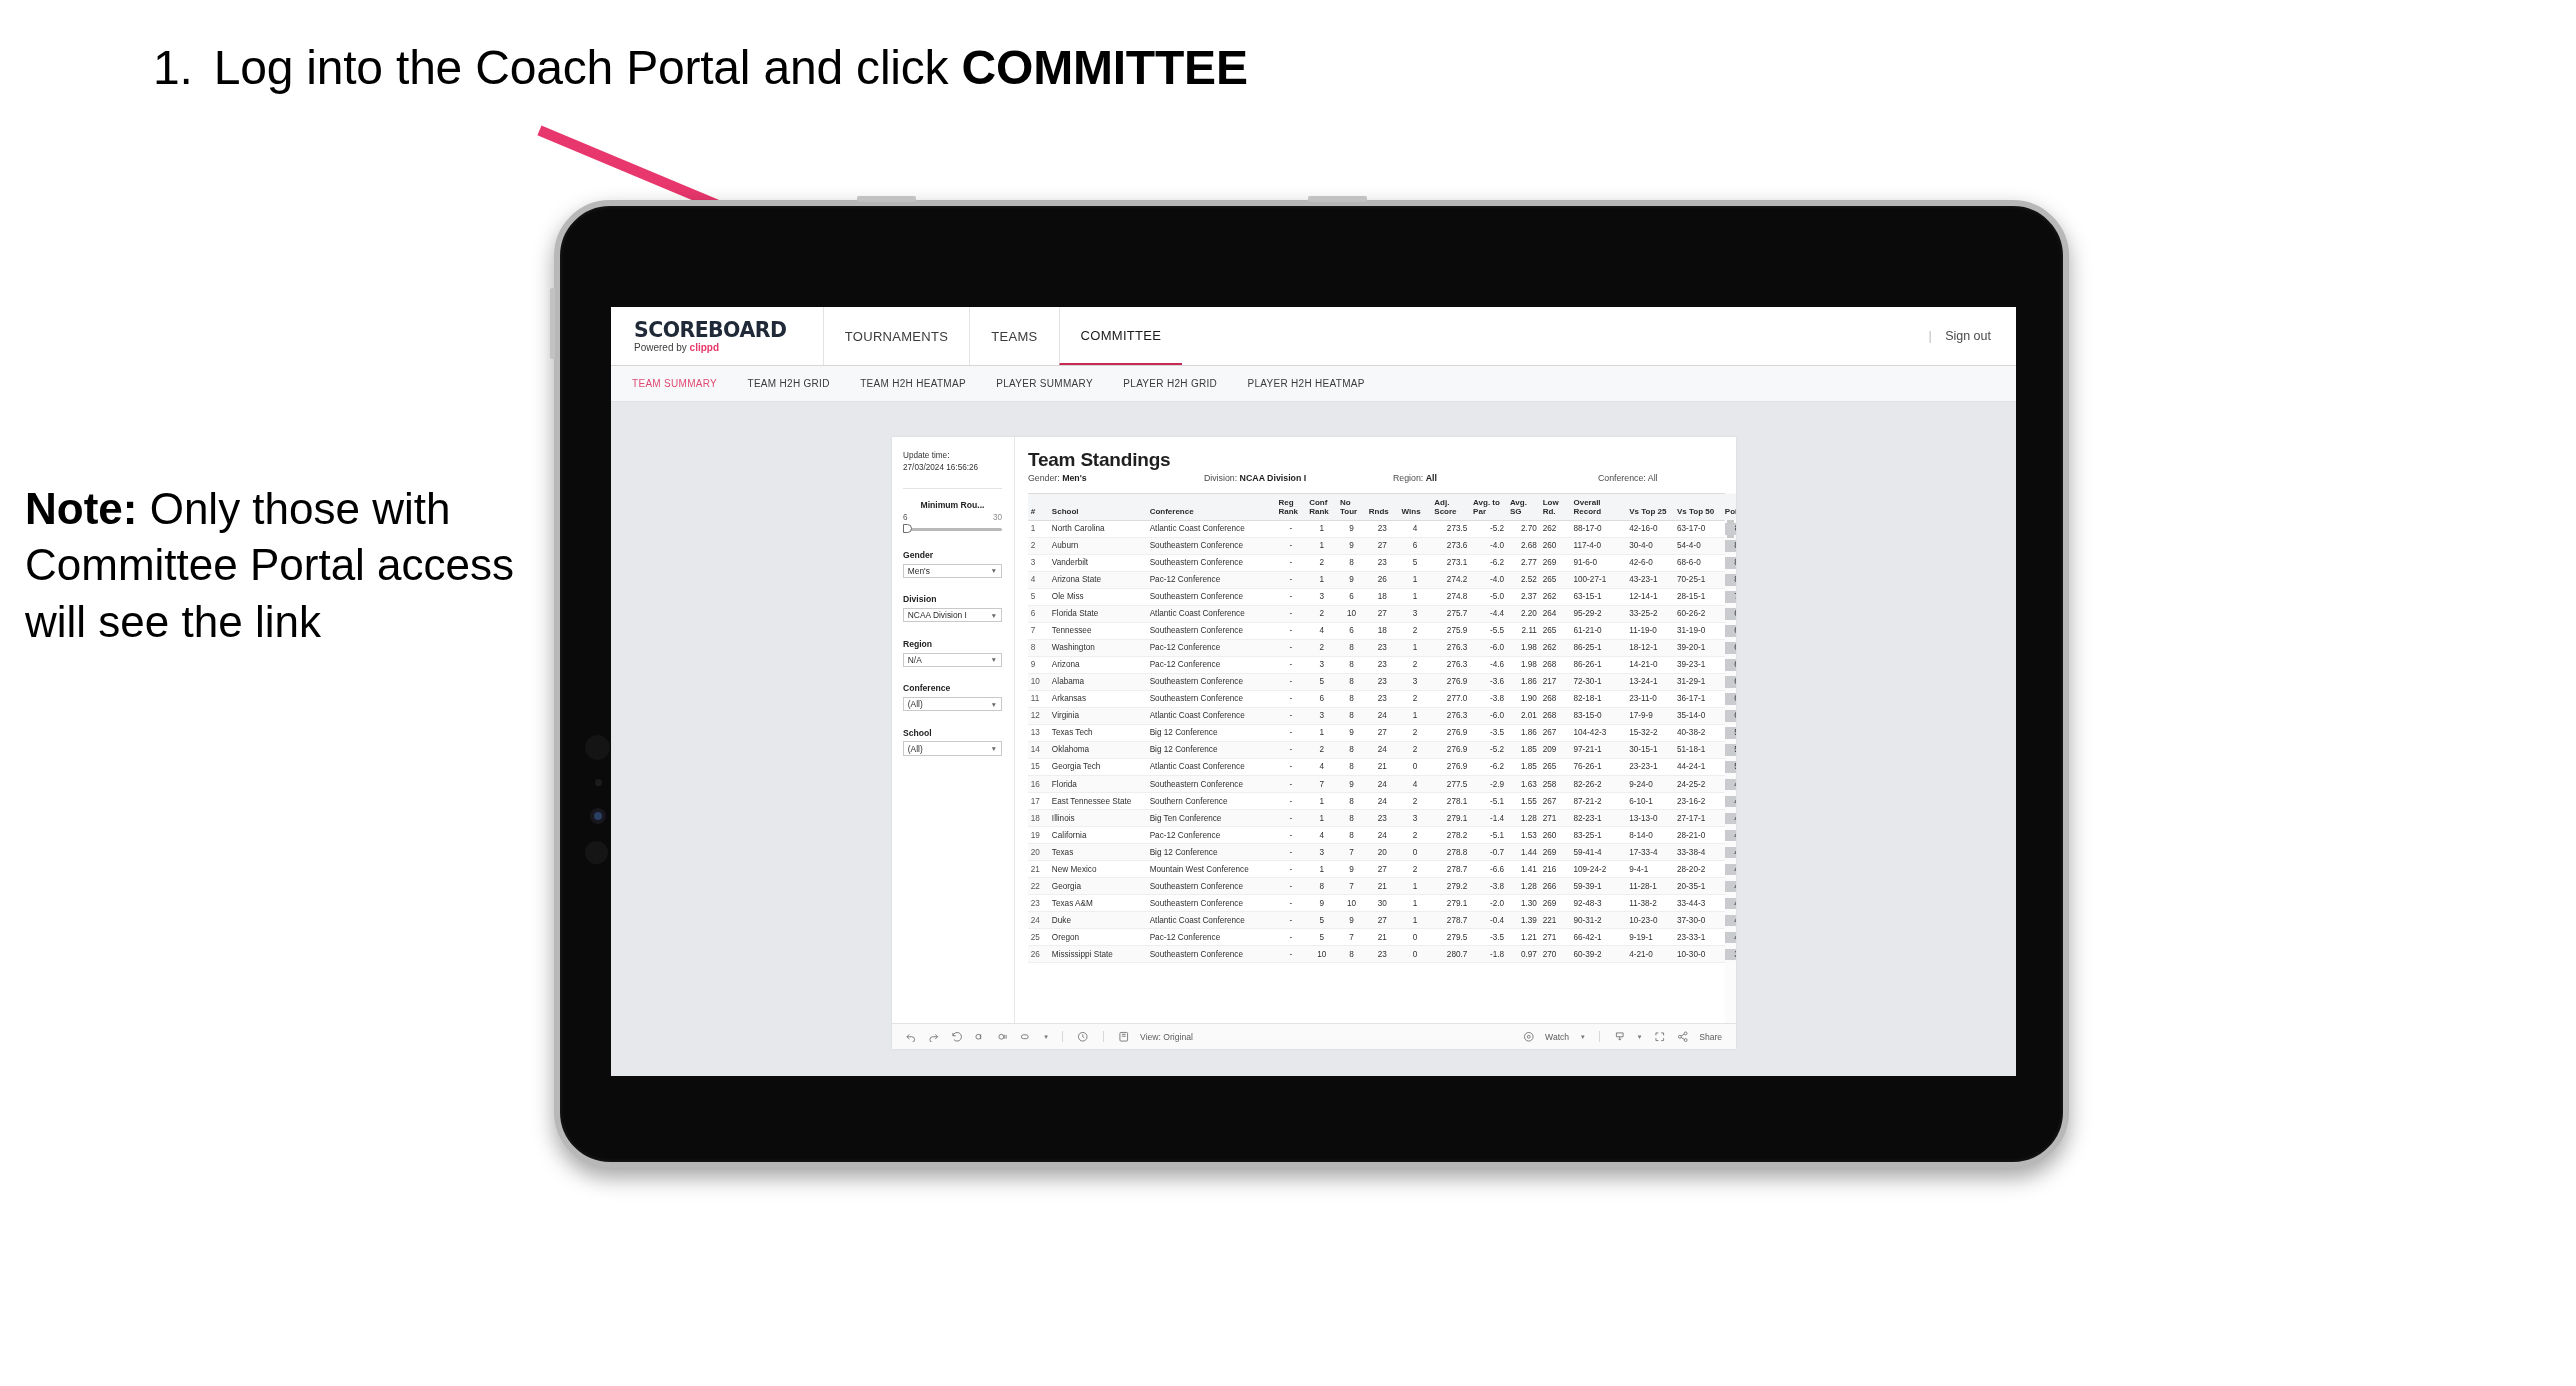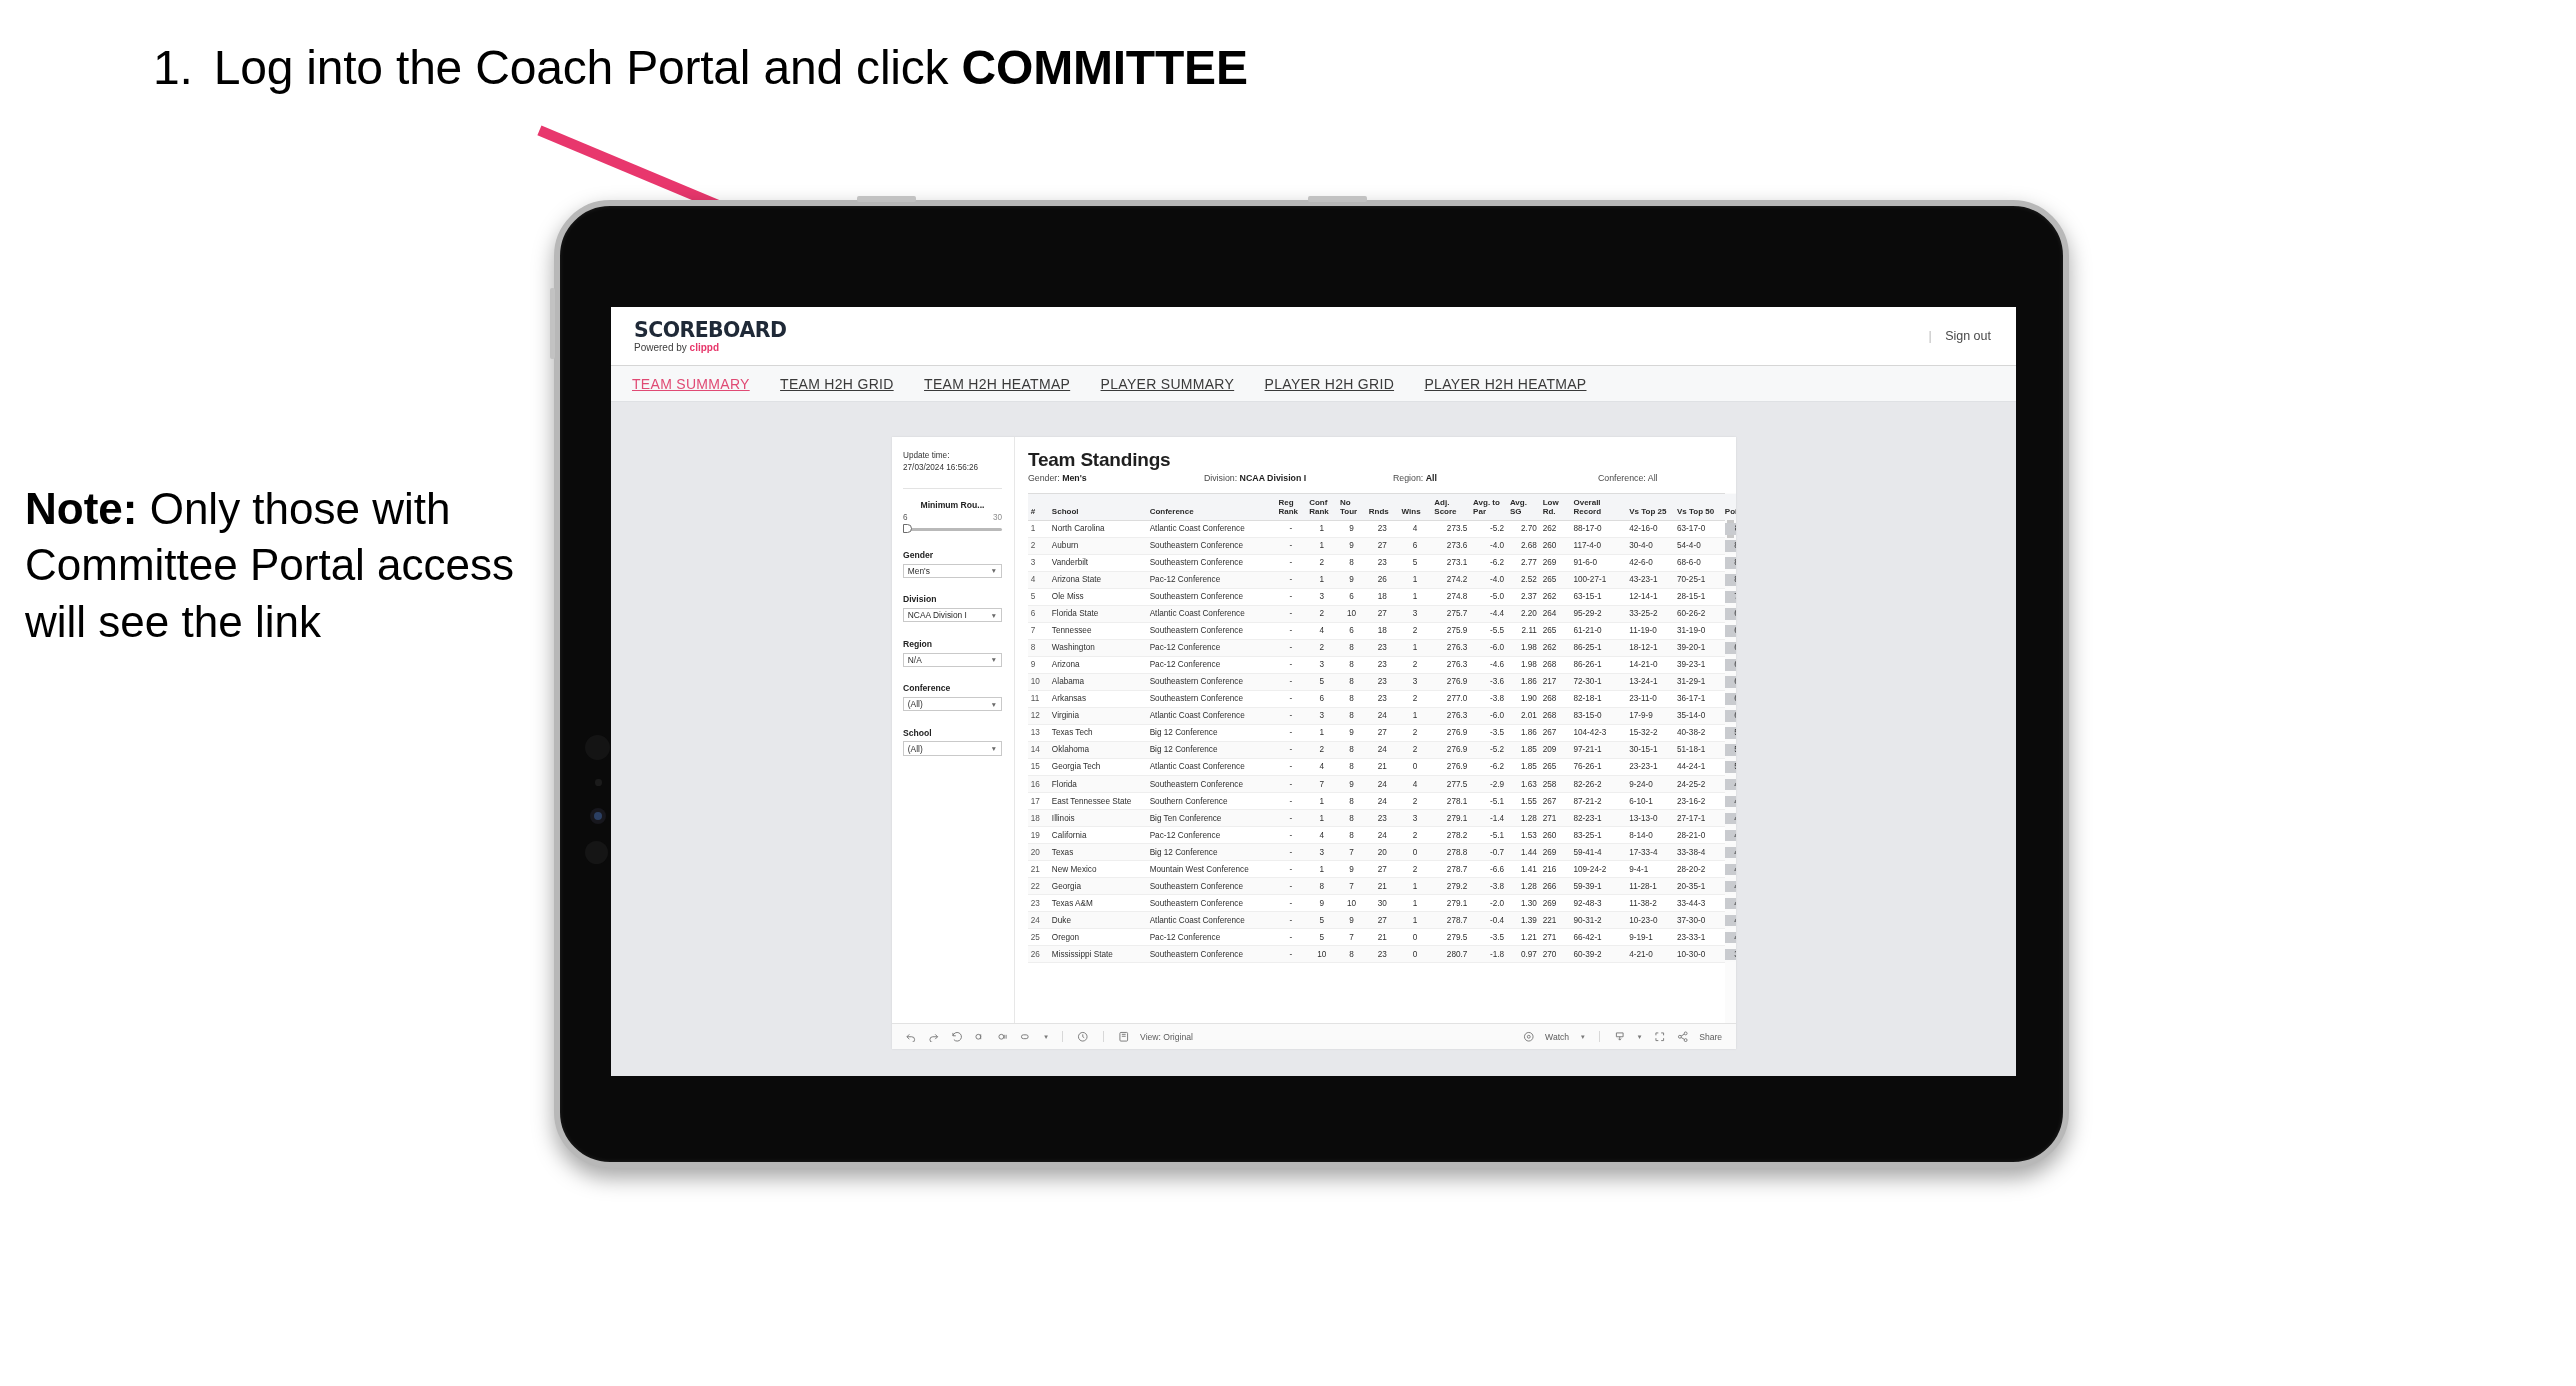--- a/index.html
+++ b/index.html
@@ -179,28 +179,27 @@
   .subnav {
     height: 35px;
     background: #f7f8f9;
     display: flex;
     align-items: center;
     gap: 0;
     padding-left: 21px;
     border-bottom: 1px solid #dfe1e4;
   }
   .subnav-item {
-    font-size: 14px;
+    font-size: 10px;
     color: #3a3a3a;
     letter-spacing: 0.3px;
     padding: 0 17px 0 0;
     margin-right: 13.4px;
     cursor: pointer;
     white-space: nowrap;
-    text-decoration: underline;
   }
   .subnav-item.active { color: #e04a74; }
 
   
   .dash-area {
     position: relative;
     height: 677px;
     background: #e7e8eb;
     padding-top: 35px;
     box-sizing: border-box;
@@ -476,20 +475,31 @@
   <div class="cam-dot cam-blue"></div>
   <div class="cam-dot cam-main2"></div>
 
   <div class="screen">
 
     <div class="topnav">
       <div class="brand">
         <div class="brand-name">SCOREBOARD</div>
         <div class="brand-sub">
           <span>Powered by </span><span class="clippd">clippd</span>
+        </div>
+      </div>
+      <div class="nav-tabs">
+        <div class="nav-tab">
+          <span>TOURNAMENTS</span>
+        </div>
+        <div class="nav-tab">
+          <span>TEAMS</span>
+        </div>
+        <div class="nav-tab active">
+          <span>COMMITTEE</span>
         </div>
       </div>
       <div class="nav-right">
         <span class="nav-divider">|</span>
         <span class="signout">Sign out</span>
       </div>
     </div>
 
     <div class="subnav">
       <div class="subnav-item active">TEAM SUMMARY</div>

